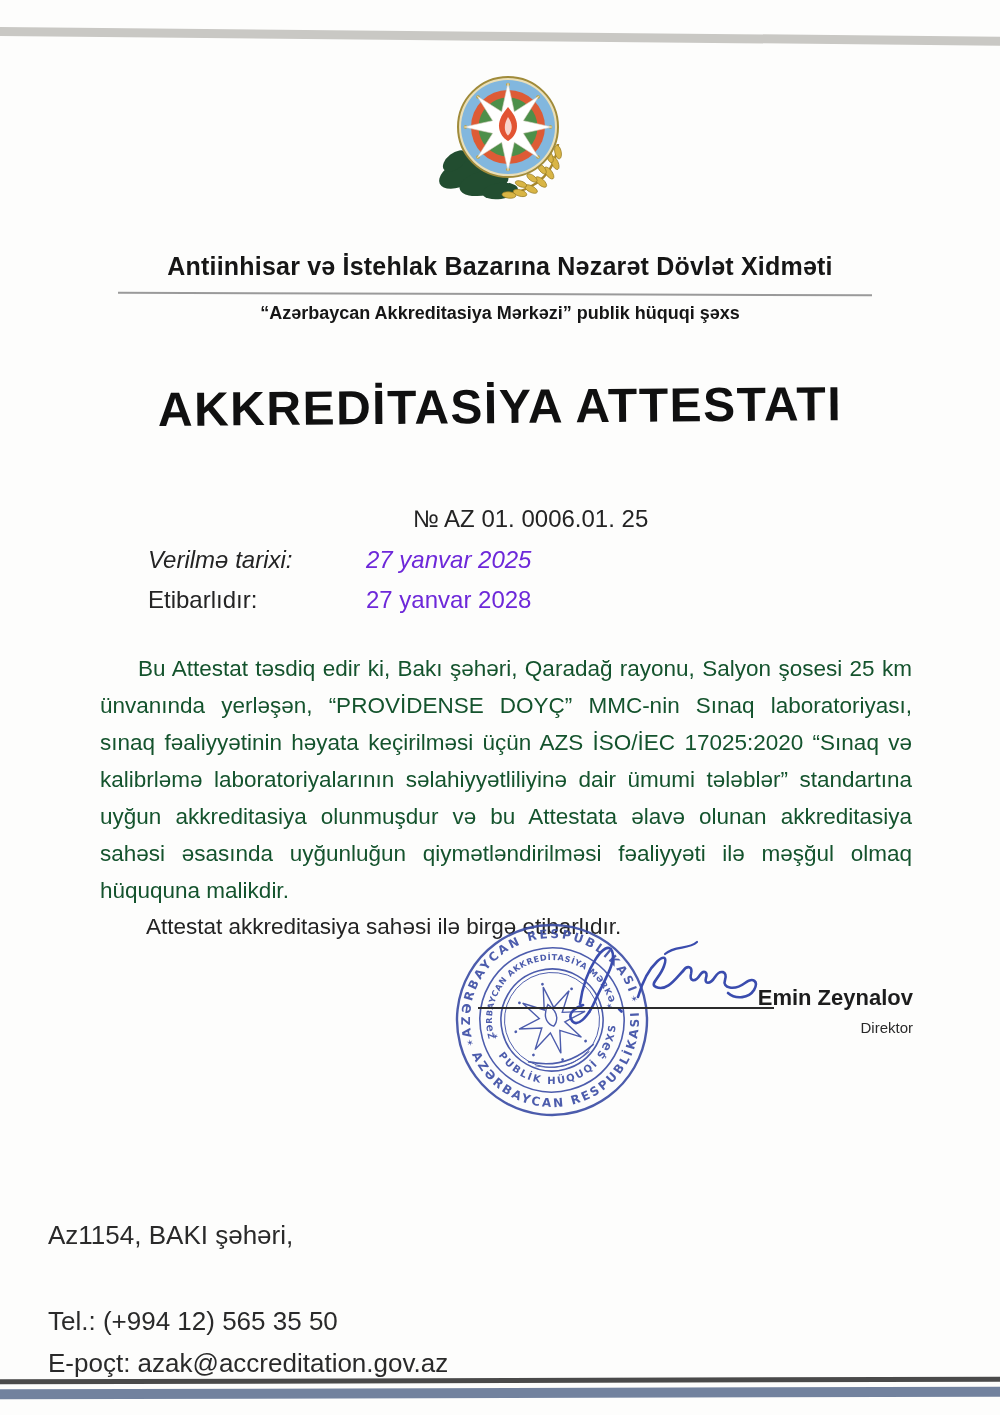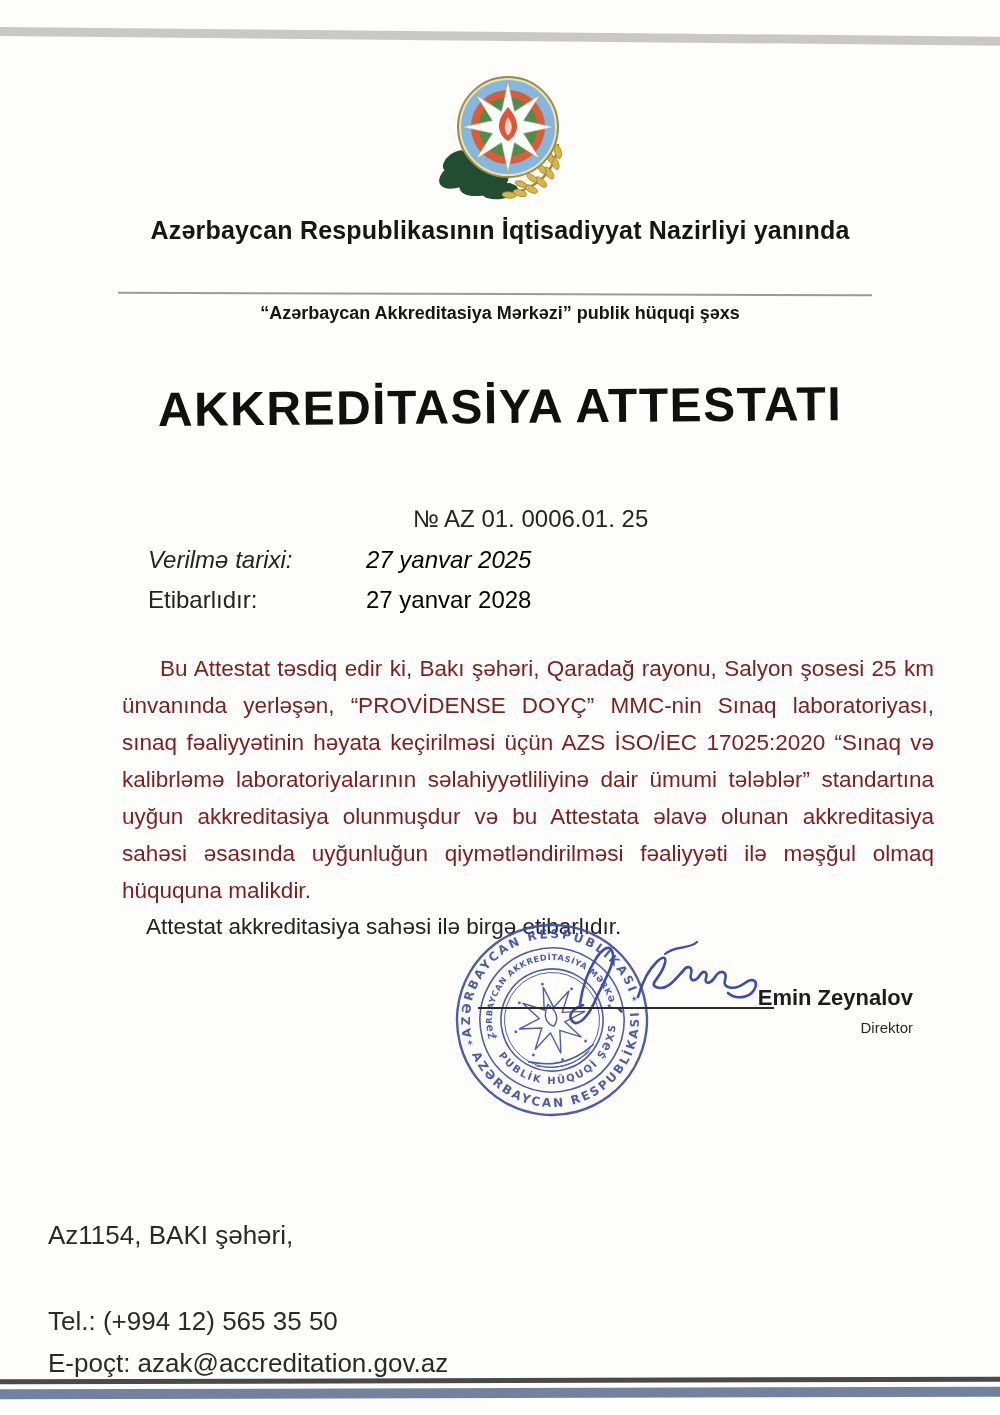--- a/index.html
+++ b/index.html
@@ -14,24 +14,24 @@
   .emblem{left:428px; top:72px; width:162px; height:140px;}
   .hdr{left:0; width:1000px; text-align:center; font-weight:bold; color:#161616;}
   .hdr1{top:216px; font-size:25px; letter-spacing:.2px;}
   .hdr2{top:252px; font-size:25px; letter-spacing:.2px;}
   .hdr-divider{left:118px; top:293px; width:754px; height:2px; background:#9a9a9a; transform:rotate(0.2deg);}
   .hdr3{top:303px; font-size:18px;}
   .doc-title{left:0; top:379px; width:1000px; text-align:center; font-weight:bold;
     font-size:48px; letter-spacing:1.5px; color:#101010; transform:rotate(-0.5deg);}
   .cert-no{left:413px; top:505px; font-size:24px; color:#242424;}
   .lab{left:148px; font-size:24px; color:#242424;}
-  .val{left:366px; font-size:24px; color:#000000;}
+  .val{left:366px; font-size:24px; color:#6d28d9;}
   .row1{top:546px;font-style:italic;} .row2{top:586px;}
-  .body-par{left:122px; top:650px; width:812px; font-size:22.5px; line-height:37px;
-    text-align:justify; text-indent:38px; color:#7f1d1d;}
+  .body-par{left:100px; top:650px; width:812px; font-size:22.5px; line-height:37px;
+    text-align:justify; text-indent:38px; color:#14532d;}
   .note{left:146px; top:874px; font-size:22.5px; color:#232323;margin-top:40px;}
   .seal{left:452px; top:920px; width:200px; height:200px;}
   .sig{left:552px; top:924px; width:240px; height:120px;}
   .sig-line{left:478px; top:1007px; width:296px; height:2px; background:#2b2b2b;}
   .sig-block{left:738px; top:985px; width:175px; text-align:right;}
   .sig-name{font-size:22px; font-weight:bold; color:#1d1d1d;}
   .sig-role{font-size:15px; margin-top:8px; color:#2a2a2a;}
   .footer-line{left:48px; font-size:26px; color:#2a2a2a;}
   .f1{top:1220px;} .f2{top:1263px;} .f3{top:1306px;} .f4{top:1348px;}
   .bar-dark{left:-4px; top:1378px; width:1010px; height:5px; background:#4a4a4a; transform:rotate(-0.15deg);}
@@ -87,21 +87,21 @@
     <circle cx="80" cy="55" r="29.5" fill="#4d8f4a"></circle>
     <polygon fill="#ffffff" stroke="#d8d2c2" stroke-width="0.6" points="
       80,11 86.3,39.7 110.9,24.1 95.3,48.7 124,55 95.3,61.3 110.9,85.9 86.3,70.3
       80,99 73.7,70.3 49.1,85.9 64.7,61.3 36,55 64.7,48.7 49.1,24.1 73.7,39.7"></polygon>
     <path fill="#e25433" d="M 80,35 C 86.5,43 90.5,49.5 88.5,58 C 87,63.5 83.2,67.3 80,69
       C 76.8,67.3 73,63.5 71.5,58 C 69.5,49.5 73.5,43 80,35 Z"></path>
     <path fill="#ffffff" opacity="0.75" d="M 80,45 C 83.5,50 84.8,54.8 82.8,59.5
       C 81.8,61.8 80.6,63 80,63.6 C 79,62.6 77.6,60.8 77.1,58.2 C 76.2,53.4 77.6,49 80,45 Z"></path>
   </svg>
 
-  <div class="abs hdr hdr1">Azərbaycan Respublikasının İqtisadiyyat Nazirliyi yanında</div>
+  <div class="abs hdr hdr2">Antiinhisar və İstehlak Bazarına Nəzarət Dövlət Xidməti</div>
   <div class="abs hdr-divider"></div>
   <div class="abs hdr hdr3">“Azərbaycan Akkreditasiya Mərkəzi” publik hüquqi şəxs</div>
 
   <div class="abs doc-title">AKKREDİTASİYA ATTESTATI</div>
 
   <div class="abs cert-no">№ AZ 01. 0006.01. 25</div>
   <div class="abs lab row1">Verilmə tarixi:</div>
   <div class="abs val row1">27 yanvar 2025</div>
   <div class="abs lab row2">Etibarlıdır:</div>
   <div class="abs val row2">27 yanvar 2028</div>

